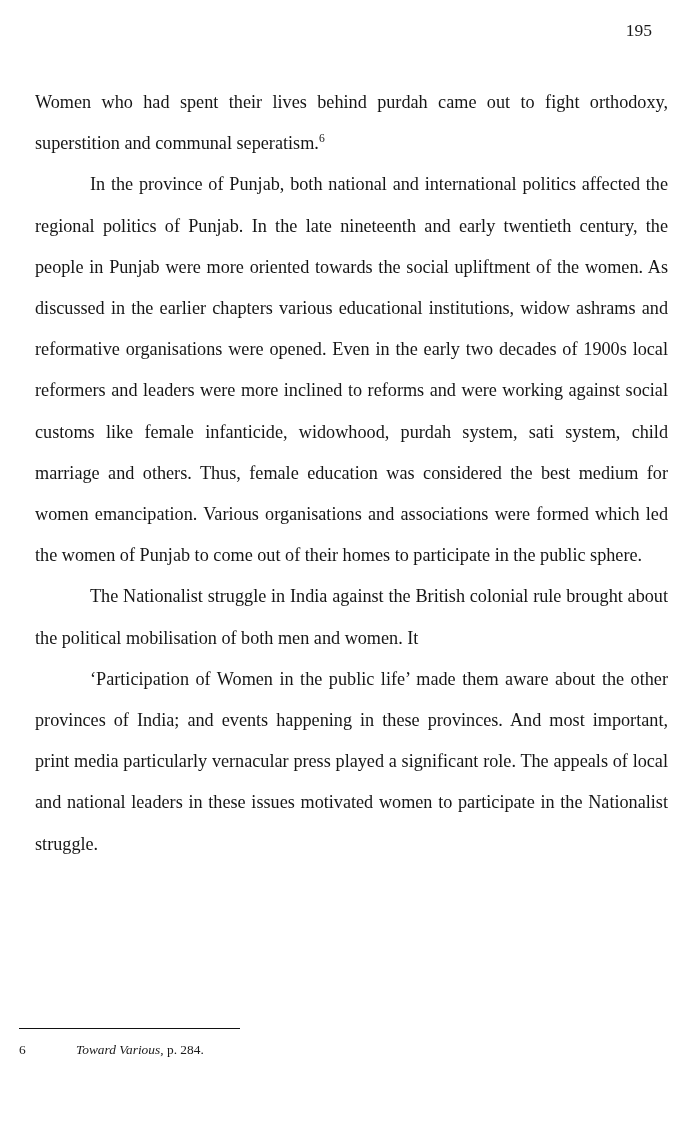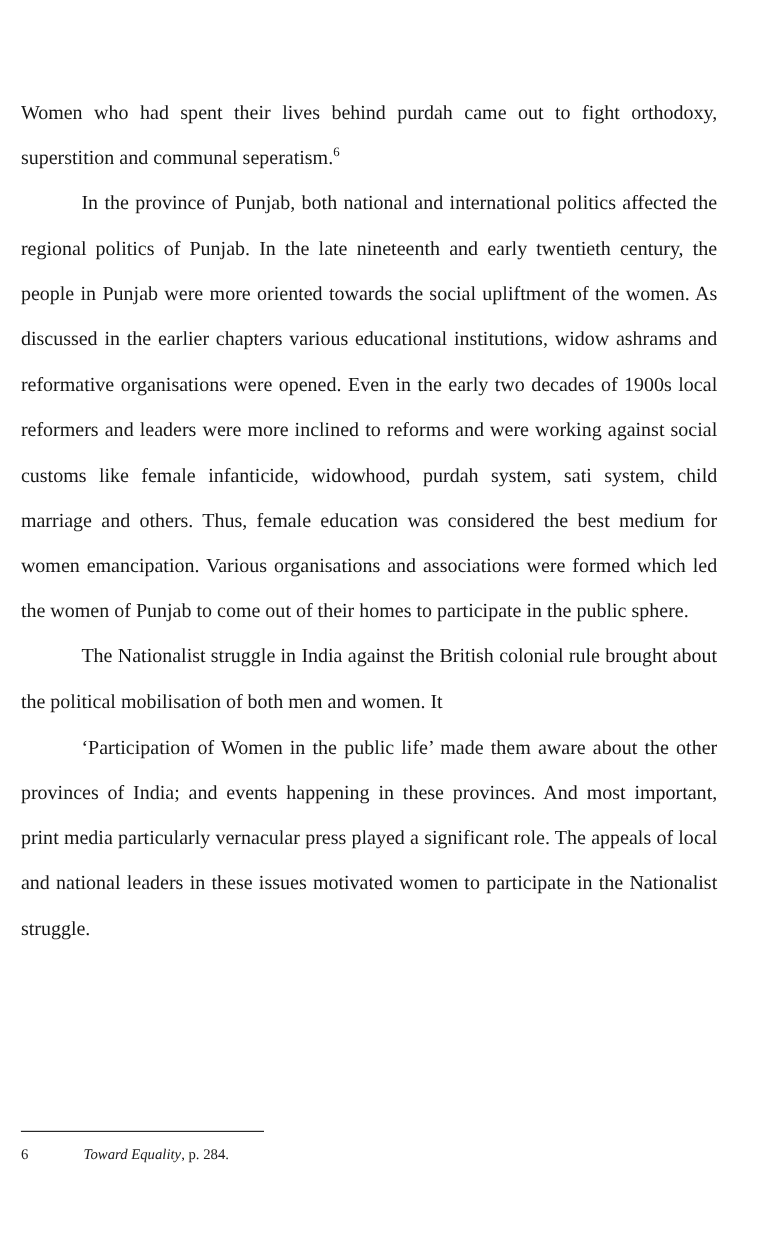--- a/index.html
+++ b/index.html
@@ -25,21 +25,21 @@
     width: 633px;
     text-align: right;
     font-size: 17.5px;
     line-height: 1;
     color: #1a1a1a;
   }
 
   .body-text {
     position: absolute;
     top: 82px;
-    left: 19px;
+    left: 35px;
     width: 633px;
   }
 
   .para {
     margin: 0;
     font-size: 18.2px;
     line-height: 41.2px;
     text-align: justify;
     text-justify: inter-word;
     color: #161616;
@@ -89,31 +89,32 @@
 
   .footnote .fn-title {
     font-style: italic;
   }
 </style>
 </head>
 <body>
 
 <div class="page">
 
+  <div class="page-number">195</div>
 
   <div class="body-text">
 
     <p class="para"><span>Women who had spent their lives behind purdah came out to fight orthodoxy, superstition and communal seperatism.</span><span class="fn-marker">6</span></p>
 
     <p class="para indent">In the province of Punjab, both national and international politics affected the regional politics of Punjab.  In the late nineteenth and early twentieth century, the people in Punjab were more oriented towards the social upliftment of the women.  As discussed in the earlier chapters various educational institutions, widow ashrams and reformative organisations were opened.  Even in the early two decades of 1900s local reformers and leaders were more inclined to reforms and were working against social customs like female infanticide, widowhood, purdah system, sati system, child marriage and others.  Thus, female education was considered the best medium for women emancipation.  Various organisations and associations were formed which led the women of Punjab to come out of their homes to participate in the public sphere.</p>
 
     <p class="para indent last-line-full">The Nationalist struggle in India against the British colonial rule brought about the political mobilisation of both men and women.  It</p>
 
     <p class="para indent">‘Participation of Women in the public life’ made them aware about the other provinces of India; and events happening in these provinces.  And most important, print media particularly vernacular press played a significant role.  The appeals of local and national leaders in these issues motivated women to participate in the Nationalist struggle.</p>
 
   </div>
 
   <div class="footnote-area">
     <div class="footnote-rule"></div>
-    <p class="footnote"><span class="fn-num">6</span><span class="fn-title">Toward Equality</span><span>, p. 284.</span></p>
+    <p class="footnote"><span class="fn-num">6</span><span class="fn-title">Toward Various</span><span>, p. 284.</span></p>
   </div>
 
 </div>
 
 </body></html>

